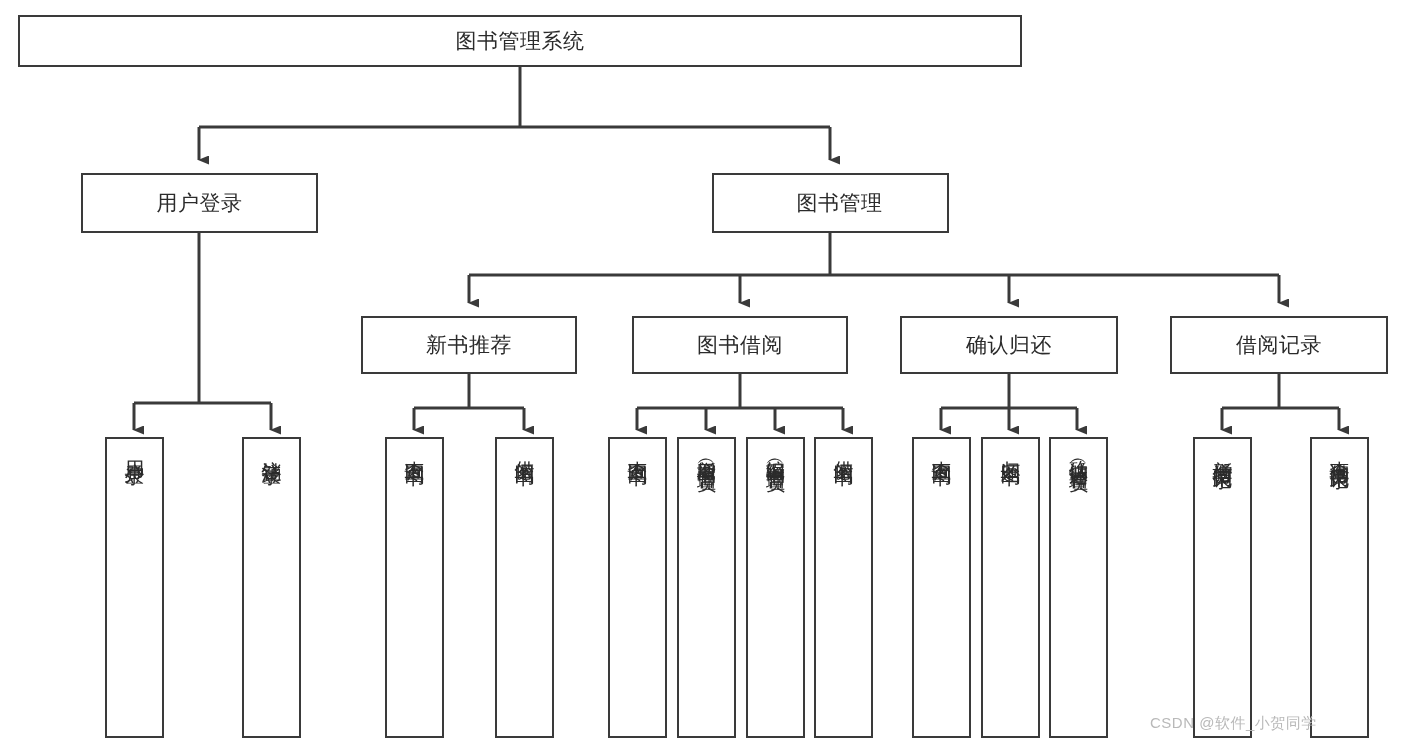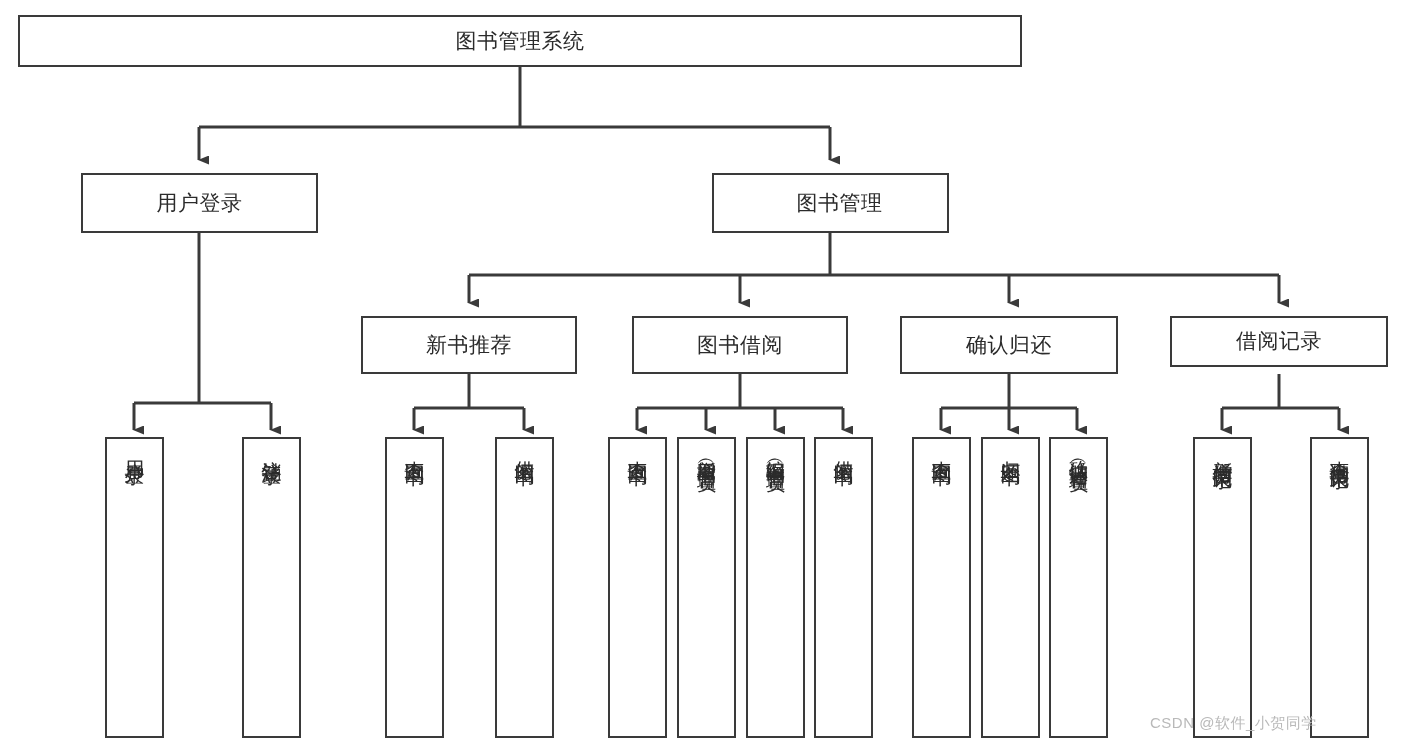--- a/index.html
+++ b/index.html
@@ -151,21 +151,21 @@
   </div>
 
   <div class="node h" style="left:632px; top:316px; width:216px; height:58px;">
     <span class="node-label">图书借阅</span>
   </div>
 
   <div class="node h" style="left:900px; top:316px; width:218px; height:58px;">
     <span class="node-label">确认归还</span>
   </div>
 
-  <div class="node h" style="left:1170px; top:316px; width:218px; height:51px;">
+  <div class="node h" style="left:1170px; top:316px; width:218px; height:58px;">
     <span class="node-label">借阅记录</span>
   </div>
 
   <div class="node v" style="left:105px; top:437px; width:59px; height:301px;">
     <span class="node-label">用户登录</span>
   </div>
 
   <div class="node v" style="left:242px; top:437px; width:59px; height:301px;">
     <span class="node-label">注销登录</span>
   </div>

